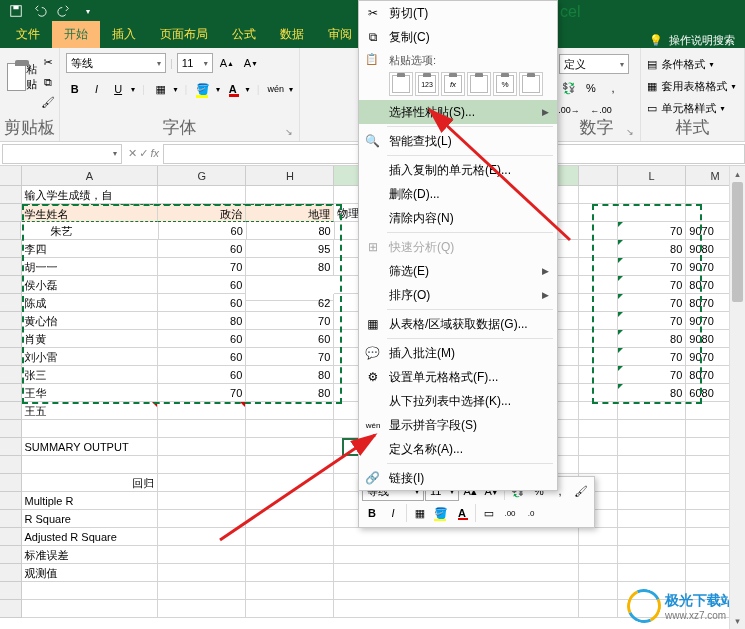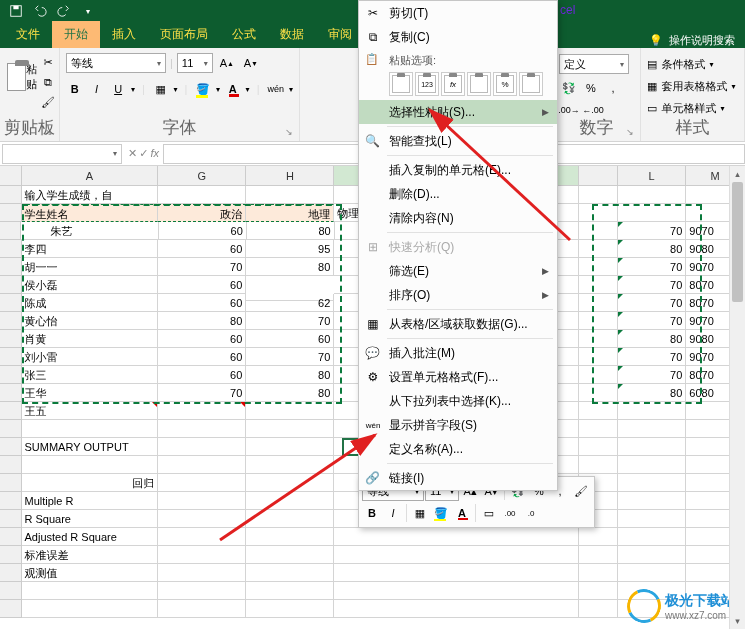--- a/index.html
+++ b/index.html
@@ -206,21 +206,21 @@
   <div class="group number-group">
     <div class="combo" style="width:70px">
         <span>定义</span>
         <span class="arrow">▾</span>
       </div>
     <div style="display:flex;gap:2px;margin-top:4px">
       <div class="rb-btn">💱</div>
       <div class="rb-btn">%</div>
       <div class="rb-btn">,</div>
     </div>
-    <div style="display:flex;gap:4px;margin-top:2px">
+    <div style="display:flex;gap:12px;margin-top:2px">
       <div class="rb-btn" style="font-size:9px">.00→</div>
       <div class="rb-btn" style="font-size:9px">←.00</div>
     </div>
     <span class="group-label">数字</span>
     <span class="group-dlg">↘</span>
   </div>
 
   <div class="group styles-group">
     <div class="style-item">
         <span>▤</span>
@@ -670,13 +670,13 @@
     <span class="en">www.xz7.com</span>
   </div>
 </div>
 
 <div class="vscroll">
   <div class="arr" style="top:0">▴</div>
   <div class="thumb"></div>
   <div class="arr" style="bottom:0">▾</div>
 </div>
 
-<div style="position:absolute;top:3px;left:560px;color:#6d28d9;font-size:12px">cel</div>
+<div style="position:absolute;top:3px;left:560px;color:#15803d;font-size:16px">cel</div>
 
 </body></html>

